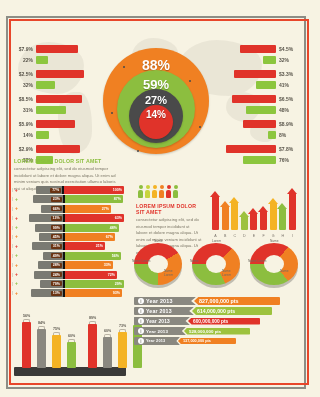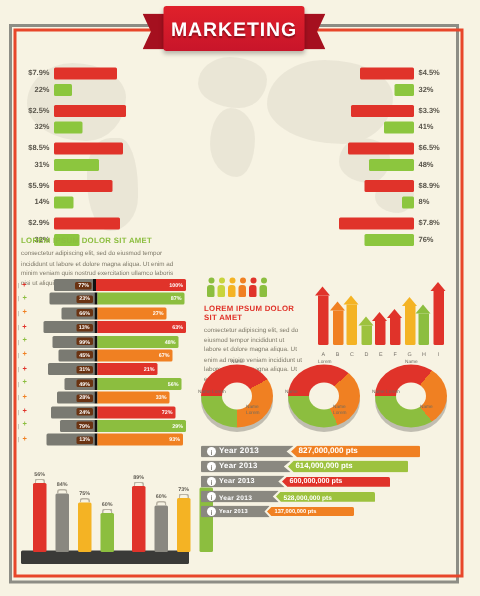--- a/index.html
+++ b/index.html
@@ -156,26 +156,20 @@
     <div class="landmass" style="left:118px;top:2px;  width:46px; height:34px;"></div>
     <div class="landmass" style="left:126px;top:36px; width:30px; height:46px;"></div>
     <div class="landmass" style="left:164px;top:4px;  width:84px; height:56px;"></div>
     <div class="landmass" style="left:212px;top:56px; width:34px; height:30px;"></div>
     <div class="landmass" style="left:236px;top:84px; width:26px; height:22px;"></div>
   </div>
 
   <div class="frame-outer"></div>
   <div class="frame-inner"></div>
 
-  <div class="ribbon">
-    <div class="tail l"></div>
-    <div class="tail r"></div>
-    <div class="body"></div>
-    <div class="label">MARKETING</div>
-  </div>
 
   <div class="side left" id="left-stats">
       <div class="srow">
         <div class="sline">
           <div class="sval">$7.9%</div>
           <div class="sbar" style="width:42px"></div>
         </div>
         <div class="sline s2">
           <div class="sval">22%</div>
           <div class="sbar g" style="width:12px"></div>
@@ -269,20 +263,39 @@
           <div class="sval">$7.8%</div>
           <div class="sbar" style="width:50px"></div>
         </div>
         <div class="sline s2">
           <div class="sval">76%</div>
           <div class="sbar g" style="width:33px"></div>
         </div>
       </div>
     </div>
 
+  <div class="rings">
+    <div class="ring r1">
+      <span>88%</span>
+    </div>
+    <div class="ring r2">
+      <span>59%</span>
+    </div>
+    <div class="ring r3">
+      <span>27%</span>
+    </div>
+    <div class="ring r4">
+      <span>14%</span>
+    </div>
+    <div class="dot" style="left:20px;top:18px;"></div>
+    <div class="dot" style="left:86px;top:32px;"></div>
+    <div class="dot" style="left:8px;top:64px;"></div>
+    <div class="dot" style="left:96px;top:78px;"></div>
+    <div class="dot" style="left:34px;top:102px;"></div>
+  </div>
 
   <div class="tblock" style="left:14px; top:158px; width:104px;">
     <h4>LOREM IPSUM DOLOR SIT AMET</h4>
     <p>consectetur adipiscing elit, sed do eiusmod tempor incididunt ut labore et dolore magna aliqua. Ut enim ad minim veniam quis nostrud exercitation ullamco laboris nisi ut aliquip ex ea commodo.</p>
   </div>
 
   <div class="diverge" id="diverge-chart">
       <div class="drow">
         <div class="dtick">|</div>
         <div class="dplus" style="color:#e0332a">+</div>

